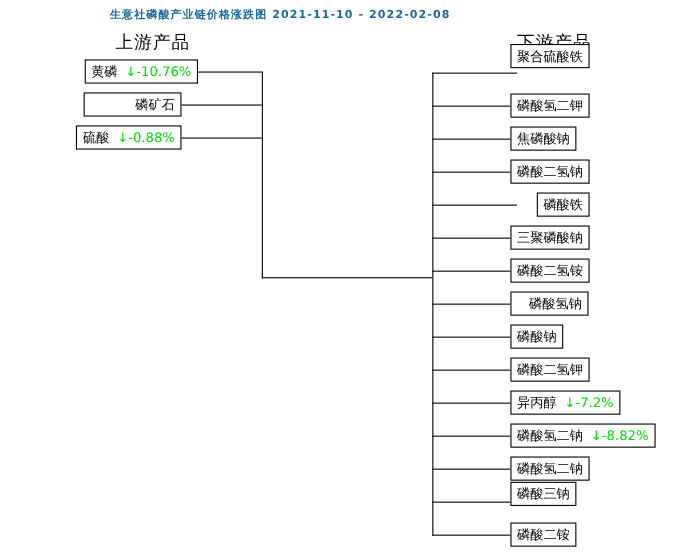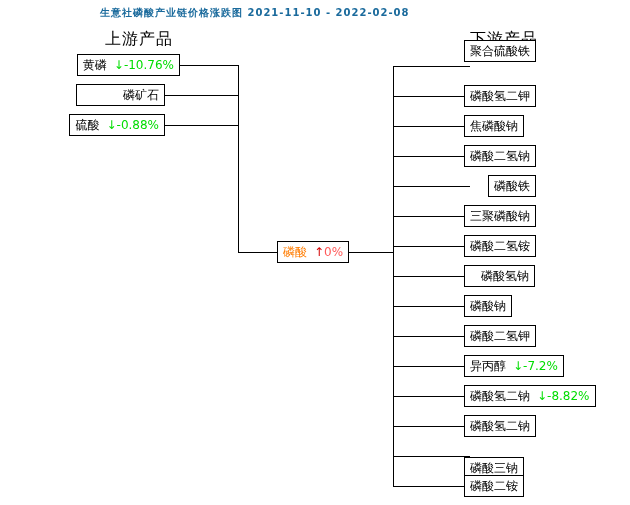--- a/index.html
+++ b/index.html
@@ -62,34 +62,31 @@
       <div class="line" style="left: 393px; top: 456px; width: 77px; height: 1px;"></div>
       <div class="line" style="left: 393px; top: 486px; width: 77px; height: 1px;"></div>
     </div>
 
   <div id="upstream-nodes">
       <div class="node" style="right: 450px; top: 54px;"><span class="nlabel">黄磷</span><span class="nchange down"><span class="arrow">↓</span><span>-10.76%</span></span></div>
       <div class="node" style="right: 465px; top: 84px; padding-left: 46px;"><span class="nlabel">磷矿石</span></div>
       <div class="node" style="right: 465px; top: 114px;"><span class="nlabel">硫酸</span><span class="nchange down"><span class="arrow">↓</span><span>-0.88%</span></span></div>
     </div>
 
-  <div class="node center" id="center-node" style="left:277px; top:241px;">
-    <span class="nlabel">磷酸</span><span class="nchange up"><span class="arrow">↑</span><span>0%</span></span>
-  </div>
 
   <div id="downstream-nodes">
       <div class="node" style="left: 464px; top: 40px;"><span class="nlabel">聚合硫酸铁</span></div>
       <div class="node" style="left: 464px; top: 85px;"><span class="nlabel">磷酸氢二钾</span></div>
       <div class="node" style="left: 464px; top: 115px; font-family: Liberation Serif, serif;"><span class="nlabel">焦磷酸钠</span></div>
       <div class="node" style="left: 464px; top: 145px;"><span class="nlabel">磷酸二氢钠</span></div>
       <div class="node" style="left: 488px; top: 175px; text-align: center;"><span class="nlabel">磷酸铁</span></div>
       <div class="node" style="left: 464px; top: 205px;"><span class="nlabel">三聚磷酸钠</span></div>
       <div class="node" style="left: 464px; top: 235px;"><span class="nlabel">磷酸二氢铵</span></div>
       <div class="node" style="left: 464px; top: 265px; padding-left: 16px;"><span class="nlabel">磷酸氢钠</span></div>
       <div class="node" style="left: 464px; top: 295px;"><span class="nlabel">磷酸钠</span></div>
       <div class="node" style="left: 464px; top: 325px;"><span class="nlabel">磷酸二氢钾</span></div>
       <div class="node" style="left: 464px; top: 355px;"><span class="nlabel">异丙醇</span><span class="nchange down"><span class="arrow">↓</span><span>-7.2%</span></span></div>
       <div class="node" style="left: 464px; top: 385px;"><span class="nlabel">磷酸氢二钠</span><span class="nchange down"><span class="arrow">↓</span><span>-8.82%</span></span></div>
       <div class="node" style="left: 464px; top: 415px;"><span class="nlabel">磷酸氢二钠</span></div>
-      <div class="node" style="left: 464px; top: 457px;"><span class="nlabel">磷酸三钠</span></div>
+      <div class="node" style="left: 464px; top: 438px;"><span class="nlabel">磷酸三钠</span></div>
       <div class="node" style="left: 464px; top: 475px;"><span class="nlabel">磷酸二铵</span></div>
     </div>
 </div>
 
 </body></html>

